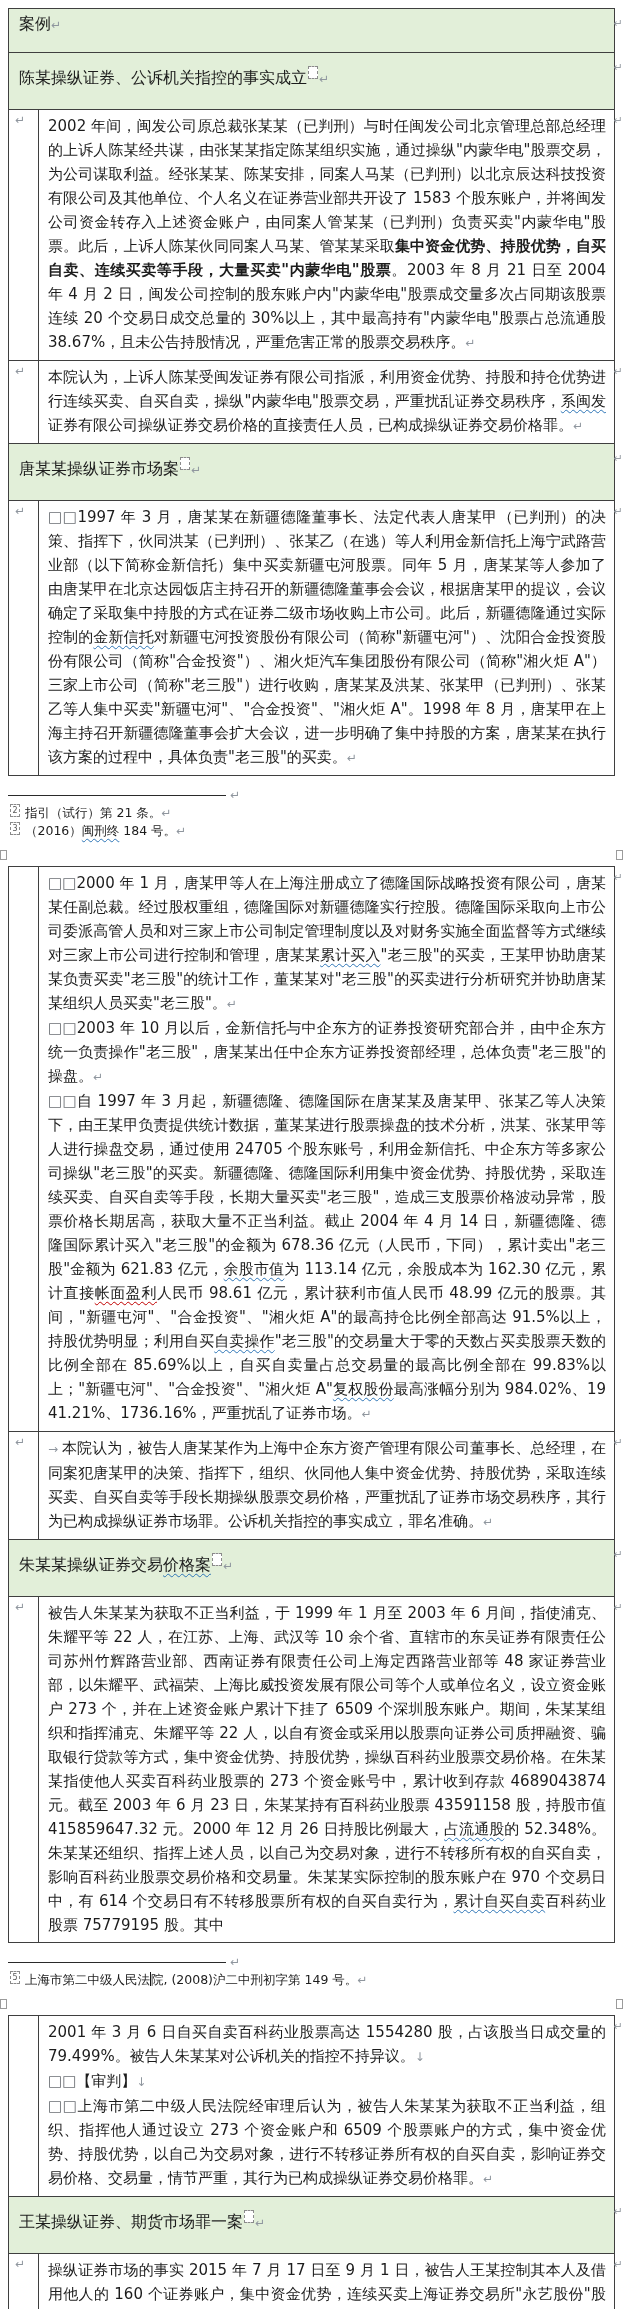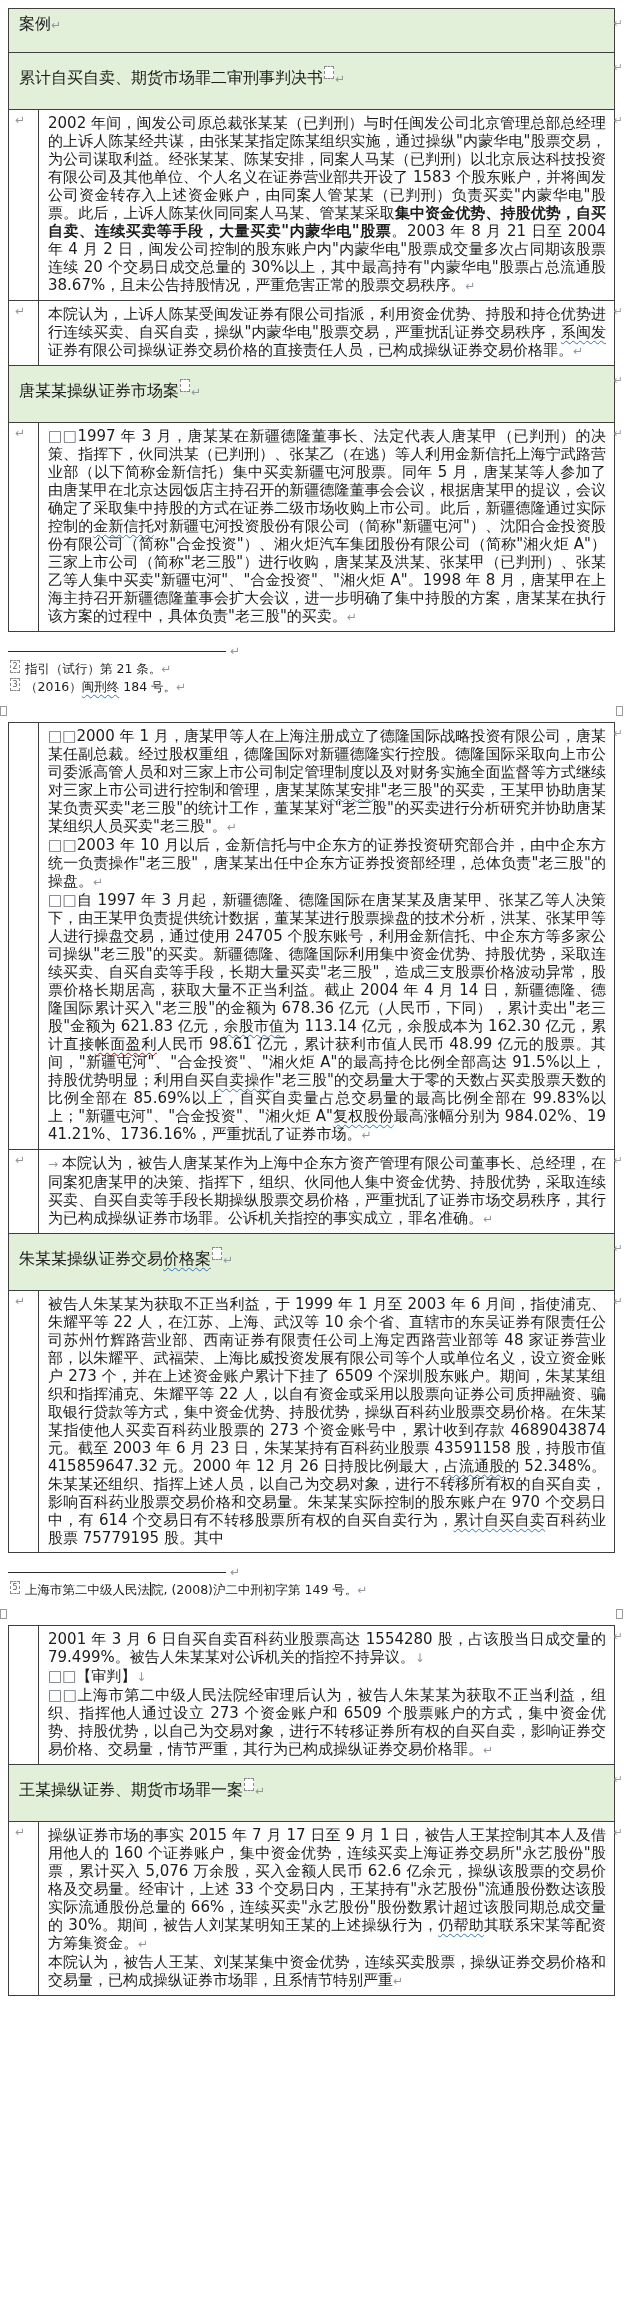--- a/index.html
+++ b/index.html
@@ -9,21 +9,21 @@
   .doc{position:relative;margin:8px 8px 0 8px;width:607px;}
 
   
   .t-row{position:relative;border-left:1px solid #3f3f3f;border-right:1px solid #3f3f3f;border-bottom:1px solid #3f3f3f;background:#fff;box-sizing:border-box;}
   .t-row.seg-start{border-top:1px solid #3f3f3f;}
   .t-row.head{background:#e2efd9;padding:13px 10px 19px 10px;font-size:16px;line-height:22px;}
   .t-row.head.first{padding:4px 10px 16px 10px;}
   .t-row.body{display:flex;}
   .cell-left{width:30px;flex:0 0 30px;border-right:1px solid #3f3f3f;padding:3px 0 0 6px;box-sizing:border-box;font-size:12px;}
   .cell-main{flex:1;padding:4px 8px 5px 9px;box-sizing:border-box;}
-  .para{font-size:15px;line-height:18px;text-align:justify;word-break:break-all;}
+  .para{font-size:15px;line-height:24px;text-align:justify;word-break:break-all;}
 
   
   .run{white-space:pre-wrap;}
   .bold{font-weight:bold;}
   .wavy{text-decoration:underline wavy #2e75b6 1px;text-underline-offset:3px;text-decoration-skip-ink:none;}
   .wavy-red{text-decoration:underline wavy #c00000 1px;text-underline-offset:3px;text-decoration-skip-ink:none;}
   .mark{color:#8f969e;font-size:12px;}
   .squares{color:#6b6f74;}
   .row-end-mark{position:absolute;top:4px;right:-9px;color:#9aa0a6;font-size:11px;}
 
@@ -47,21 +47,21 @@
 </head>
 <body>
 
 <div class="page">
   <div class="doc" id="doc-root">
       <div class="t-row head first seg-start">
         <div><span class="run">案例</span><span class="run mark">↵</span></div>
         <span class="row-end-mark">↵</span>
       </div>
       <div class="t-row head">
-        <div><span class="run">累计自买自卖、期货市场罪二审刑事判决书</span><span class="fn-box"></span><span class="run mark">↵</span></div>
+        <div><span class="run">陈某操纵证券、公诉机关指控的事实成立</span><span class="fn-box"></span><span class="run mark">↵</span></div>
         <span class="row-end-mark">↵</span>
       </div>
       <div class="t-row body">
         <div class="cell-left"><span class="run mark">↵</span></div>
         <div class="cell-main">
           <div class="para"><span class="run">2002 年间，闽发公司原总裁张某某（已判刑）与时任闽发公司北京管理总部总经理的上诉人陈某经共谋，由张某某指定陈某组织实施，通过操纵"内蒙华电"股票交易，为公司谋取利益。经张某某、陈某安排，同案人马某（已判刑）以北京辰达科技投资有限公司及其他单位、个人名义在证券营业部共开设了 1583 个股东账户，并将闽发公司资金转存入上述资金账户，由同案人管某某（已判刑）负责买卖"内蒙华电"股票。此后，上诉人陈某伙同同案人马某、管某某采取</span><span class="run bold">集中资金优势、持股优势，自买自卖、连续买卖等手段，大量买卖"内蒙华电"股票</span><span class="run">。2003 年 8 月 21 日至 2004 年 4 月 2 日，闽发公司控制的股东账户内"内蒙华电"股票成交量多次占同期该股票连续 20 个交易日成交总量的 30%以上，其中最高持有"内蒙华电"股票占总流通股 38.67%，且未公告持股情况，严重危害正常的股票交易秩序。</span><span class="run mark">↵</span></div>
         </div>
         <span class="row-end-mark">↵</span>
       </div>
       <div class="t-row body">
@@ -90,21 +90,21 @@
         <div class="fn-item"><span class="fn-box">2</span> <span class="run">指引（试行）第 21 条。</span><span class="run mark">↵</span></div>
         <div class="fn-item"><span class="fn-box">3</span> <span class="run">（2016）</span><span class="run wavy">闽刑终</span><span class="run"> 184 号。</span><span class="run mark">↵</span></div>
       </div>
       <div class="pagebreak">
         <span class="pb-sq left"></span>
         <span class="pb-sq right"></span>
       </div>
       <div class="t-row body seg-start">
         <div class="cell-left"></div>
         <div class="cell-main">
-          <div class="para"><span class="run squares">□□</span><span class="run">2000 年 1 月，唐某甲等人在上海注册成立了德隆国际战略投资有限公司，唐某某任副总裁。经过股权重组，德隆国际对新疆德隆实行控股。德隆国际采取向上市公司委派高管人员和对三家上市公司制定管理制度以及对财务实施全面监督等方式继续对三家上市公司进行控制和管理，唐某某</span><span class="run wavy">陈某安排</span><span class="run">"老三股"的买卖，王某甲协助唐某某负责买卖"老三股"的统计工作，董某某对"老三股"的买卖进行分析研究并协助唐某某组织人员买卖"老三股"。</span><span class="run mark">↵</span></div>
+          <div class="para"><span class="run squares">□□</span><span class="run">2000 年 1 月，唐某甲等人在上海注册成立了德隆国际战略投资有限公司，唐某某任副总裁。经过股权重组，德隆国际对新疆德隆实行控股。德隆国际采取向上市公司委派高管人员和对三家上市公司制定管理制度以及对财务实施全面监督等方式继续对三家上市公司进行控制和管理，唐某某</span><span class="run wavy">累计买入</span><span class="run">"老三股"的买卖，王某甲协助唐某某负责买卖"老三股"的统计工作，董某某对"老三股"的买卖进行分析研究并协助唐某某组织人员买卖"老三股"。</span><span class="run mark">↵</span></div>
           <div class="para"><span class="run squares">□□</span><span class="run">2003 年 10 月以后，金新信托与中企东方的证券投资研究部合并，由中企东方统一负责操作"老三股"，唐某某出任中企东方证券投资部经理，总体负责"老三股"的操盘。</span><span class="run mark">↵</span></div>
           <div class="para"><span class="run squares">□□</span><span class="run">自 1997 年 3 月起，新疆德隆、德隆国际在唐某某及唐某甲、张某乙等人决策下，由王某甲负责提供统计数据，董某某进行股票操盘的技术分析，洪某、张某甲等人进行操盘交易，通过使用 24705 个股东账号，利用金新信托、中企东方等多家公司操纵"老三股"的买卖。新疆德隆、德隆国际利用集中资金优势、持股优势，采取连续买卖、自买自卖等手段，长期大量买卖"老三股"，造成三支股票价格波动异常，股票价格长期居高，获取大量不正当利益。截止 2004 年 4 月 14 日，新疆德隆、德隆国际累计买入"老三股"的金额为 678.36 亿元（人民币，下同），累计卖出"老三股"金额为 621.83 亿元，</span><span class="run wavy">余股市值</span><span class="run">为 113.14 亿元，余股成本为 162.30 亿元，累计直接</span><span class="run wavy-red">帐面盈利</span><span class="run">人民币 98.61 亿元，累计获利市值人民币 48.99 亿元的股票。其间，"新疆屯河"、"合金投资"、"湘火炬 A"的最高持仓比例全部高达 91.5%以上，持股优势明显；利用自买</span><span class="run wavy">自卖操作</span><span class="run">"老三股"的交易量大于零的天数占买卖股票天数的比例全部在 85.69%以上，自买自卖量占总交易量的最高比例全部在 99.83%以上；"新疆屯河"、"合金投资"、"湘火炬 A"</span><span class="run wavy">复权股份</span><span class="run">最高涨幅分别为 984.02%、1941.21%、1736.16%，严重扰乱了证券市场。</span><span class="run mark">↵</span></div>
         </div>
         <span class="row-end-mark">↵</span>
       </div>
       <div class="t-row body">
         <div class="cell-left"><span class="run mark">↵</span></div>
         <div class="cell-main">
           <div class="para"><span class="run mark">→ </span><span class="run">本院认为，被告人唐某某作为上海中企东方资产管理有限公司董事长、总经理，在同案犯唐某甲的决策、指挥下，组织、伙同他人集中资金优势、持股优势，采取连续买卖、自买自卖等手段长期操纵股票交易价格，严重扰乱了证券市场交易秩序，其行为已构成操纵证券市场罪。公诉机关指控的事实成立，罪名准确。</span><span class="run mark">↵</span></div>
         </div>

